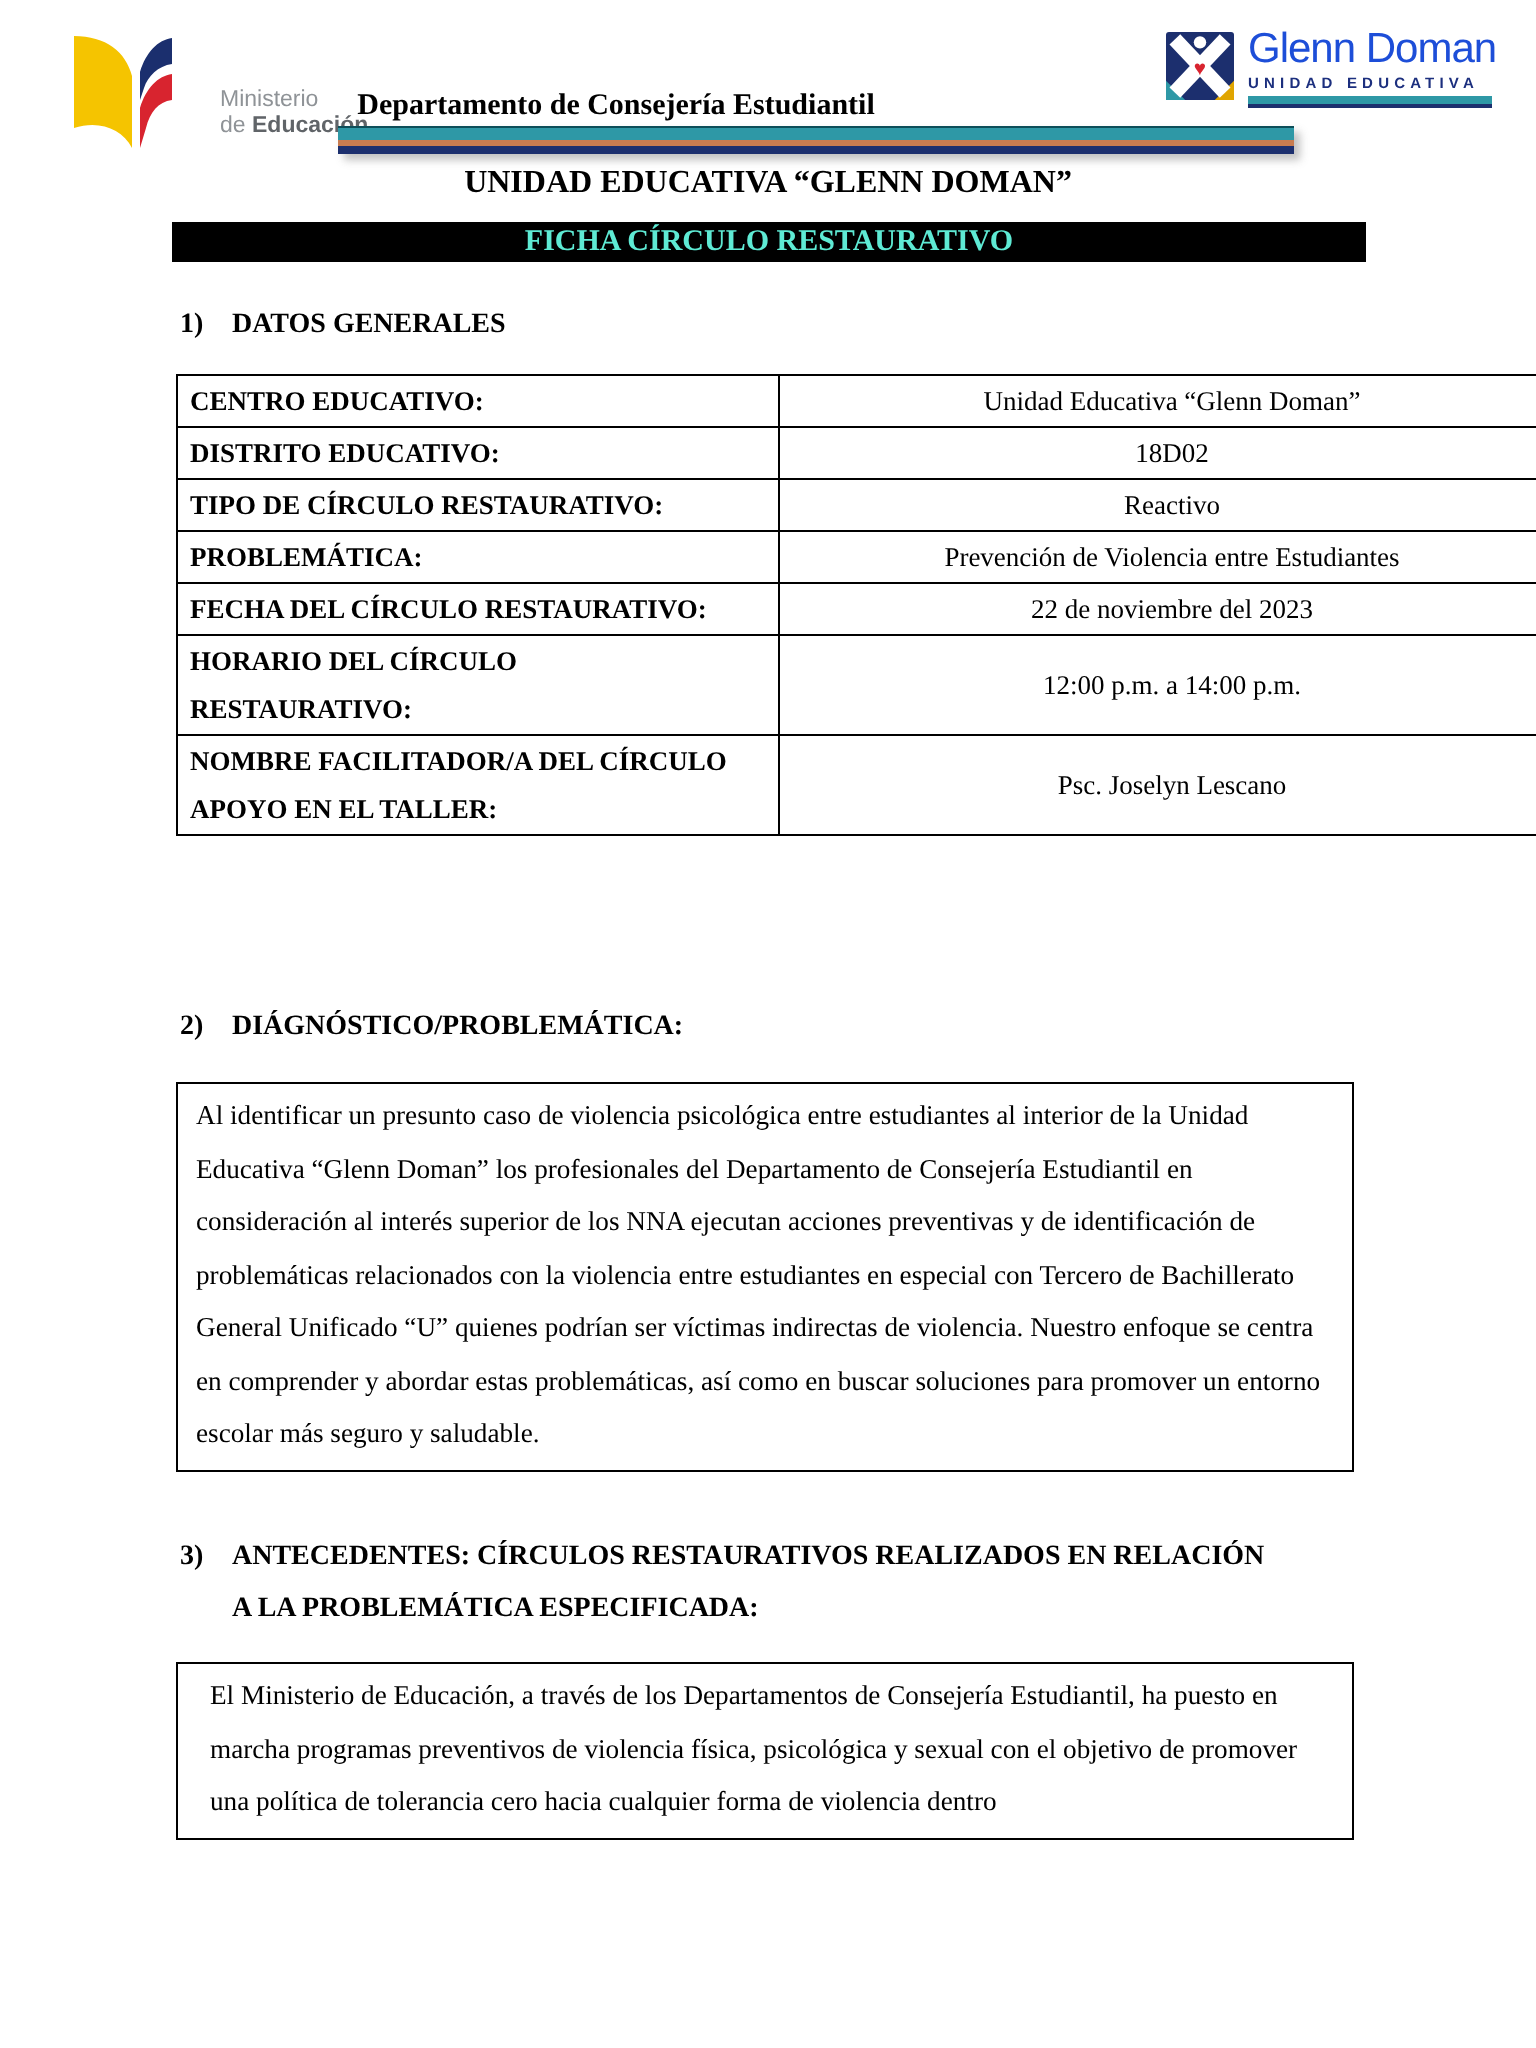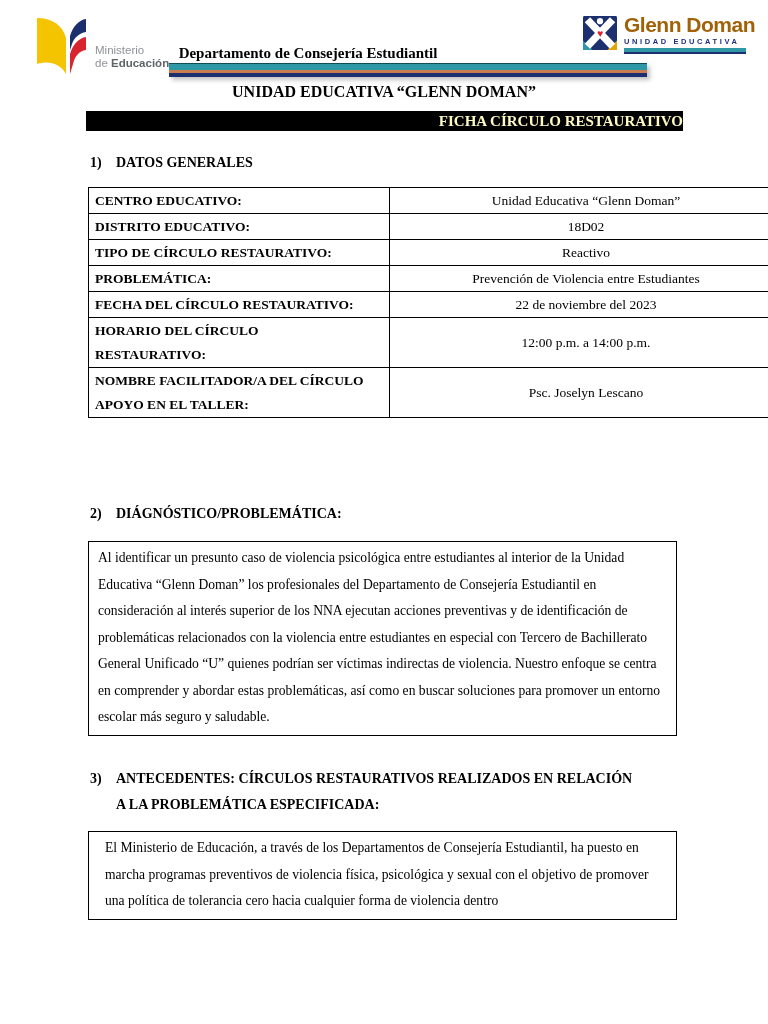--- a/index.html
+++ b/index.html
@@ -1,34 +1,34 @@
 <!DOCTYPE html>
 <html><head>
 <meta charset="utf-8">
 <style>
   html,body { margin:0; padding:0; background:#ffffff; }
   .page {
     position:relative; width:768px; height:1024px; background:#ffffff;
     font-family:"Liberation Serif","DejaVu Serif",serif; color:#000; overflow:hidden;
   }
   
-  .min-logo { position:absolute; left:35px; top:16px; display:flex; align-items:flex-end; gap:8px; }
+  .min-logo { position:absolute; left:35px; top:16px; display:flex; align-items:flex-end; gap:23px; }
   .min-text { font-family:"Liberation Sans","DejaVu Sans",sans-serif; color:#8f9397; font-size:11.5px; line-height:13px; padding-bottom:8px; }
   .min-text .bold { color:#606468; font-weight:bold; }
   .dept-title { position:absolute; left:0; top:45px; width:616px; text-align:center; font-size:15px; font-weight:bold; }
   .deco-bar { position:absolute; left:169px; top:63px; width:478px; box-shadow:3px 3px 4px rgba(120,120,120,.45); }
   .deco-bar .teal   { height:6px; background:#2e98a6; border-top:1.5px solid #0d4e59; }
   .deco-bar .orange { height:3px; background:#c87c50; }
   .deco-bar .navy   { height:4px; background:#1c2f6e; }
   .gd-logo { position:absolute; left:583px; top:14px; display:flex; gap:7px; align-items:flex-start; }
-  .gd-name { font-family:"Liberation Sans","DejaVu Sans",sans-serif; font-weight:bold; font-size:21px; line-height:22px; color:#a16207; letter-spacing:-0.5px; }
+  .gd-name { font-family:"Liberation Sans","DejaVu Sans",sans-serif; font-weight:normal; font-size:21px; line-height:22px; color:#1d4ed8; letter-spacing:-0.5px; }
   .gd-sub  { font-family:"Liberation Sans","DejaVu Sans",sans-serif; font-weight:bold; font-size:7.5px; color:#1c2f7e; letter-spacing:2.6px; margin-top:1px; white-space:nowrap; }
   .gd-bar  { height:4px; background:#2e98a6; border-bottom:2px solid #1c2f6e; margin-top:2px; width:122px; }
   .school-title { position:absolute; left:0; top:83px; width:768px; text-align:center; font-size:16px; font-weight:bold; }
-  .banner { position:absolute; left:86px; top:111px; width:597px; height:20px; background:#000; color:#fef9c3; font-weight:bold; font-size:15px; line-height:20px; text-align:right; }
+  .banner { position:absolute; left:86px; top:111px; width:597px; height:20px; background:#000; color:#5eead4; font-weight:bold; font-size:15px; line-height:20px; text-align:center; }
   
   .sec-heading { position:absolute; display:flex; font-weight:bold; font-size:14px; line-height:26px; }
   .sec-num { width:26px; flex-shrink:0; }
   .pre { white-space:pre-line; }
   
   .data-table { position:absolute; left:88px; top:187px; width:695px; border-collapse:collapse; table-layout:fixed; }
   .data-table td { border:1.5px solid #000; font-size:13.5px; vertical-align:middle; overflow:hidden; }
   .data-table td.lbl { width:292px; font-weight:bold; padding:0 2px 0 6px; line-height:24px; white-space:pre-line; }
   .data-table td.val { text-align:center; padding:0 2px; line-height:24px; }
   .data-table tr.s { height:26px; }

